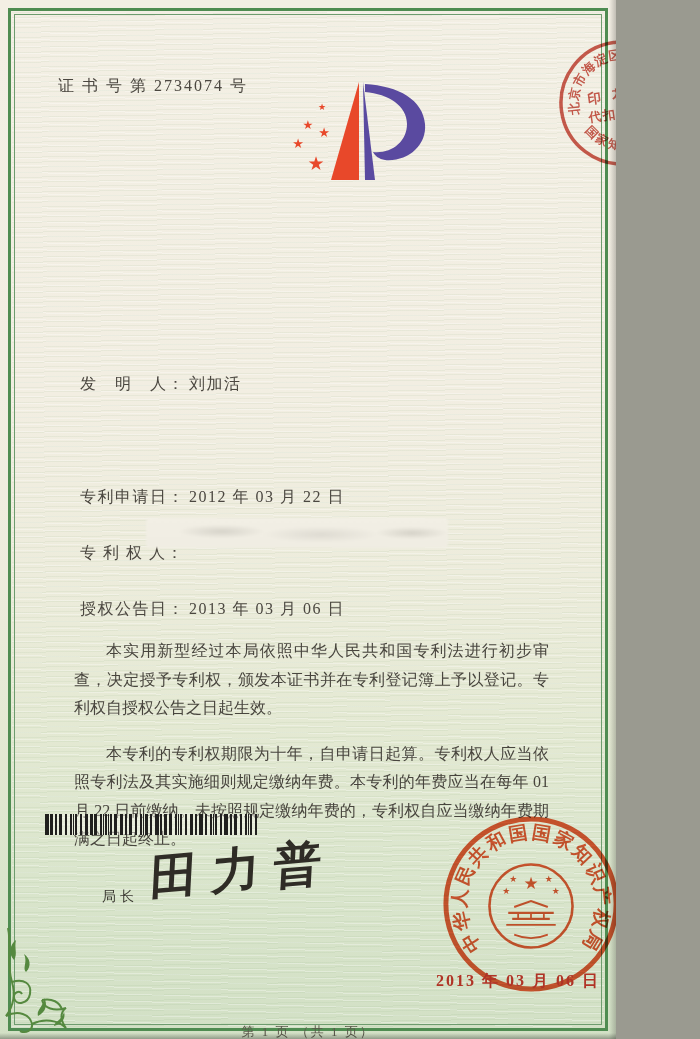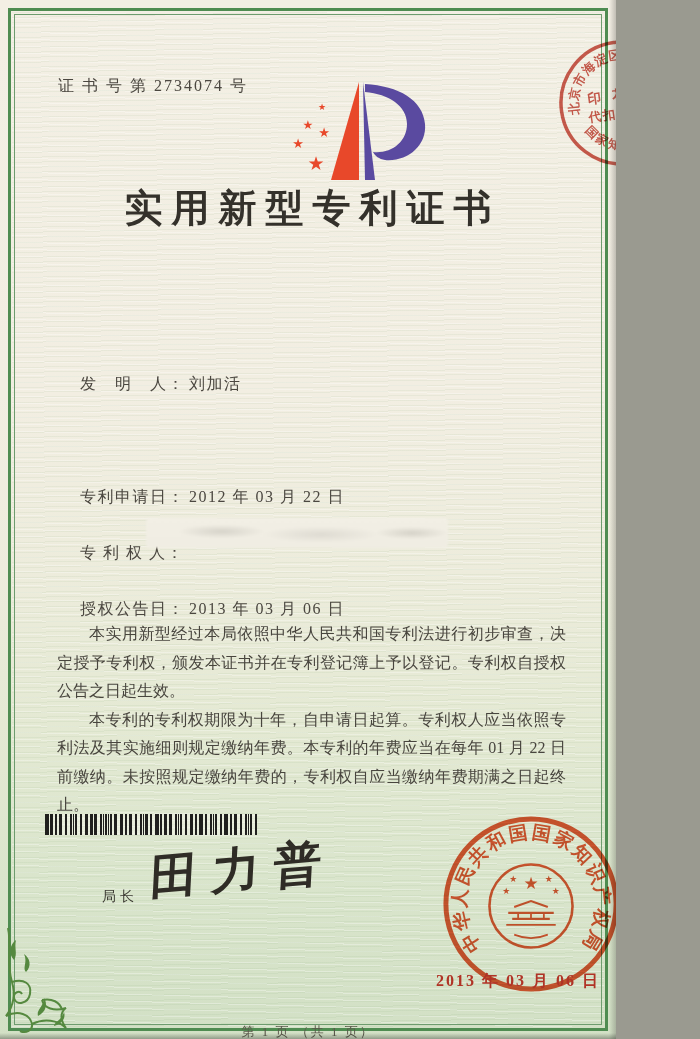--- a/index.html
+++ b/index.html
@@ -27,21 +27,21 @@
   .field-row .val{margin-left:4px;}
   .redact{position:absolute;left:146px;top:518px;width:302px;height:30px;border-radius:4px;filter:blur(1.2px);
     background:
       radial-gradient(ellipse 62px 10px at 25% 45%, rgba(196,193,184,.60), rgba(0,0,0,0) 70%),
       radial-gradient(ellipse 84px 12px at 58% 55%, rgba(206,203,195,.55), rgba(0,0,0,0) 70%),
       radial-gradient(ellipse 52px 9px at 88% 50%, rgba(190,187,177,.55), rgba(0,0,0,0) 70%),
       linear-gradient(#f2efe5,#f0ede3);}
 
   .body-text{position:absolute;left:57px;right:50px;top:620px;font-size:16px;line-height:28.5px;
     text-align:justify;color:#48453e;}
-  .body-text p{margin:0;text-indent:2em;font-family:Liberation Serif, serif;}
+  .body-text p{margin:17px;text-indent:2em;font-family:Liberation Serif, serif;}
 
   .barcode{position:absolute;left:45px;top:814px;width:212px;height:21px;background-color:rgba(250,248,240,.4);
     background-image:
       repeating-linear-gradient(90deg,#20201e 0 2px,rgba(0,0,0,0) 2px 5px),
       repeating-linear-gradient(90deg,#20201e 0 1px,rgba(0,0,0,0) 1px 7px),
       repeating-linear-gradient(90deg,rgba(0,0,0,0) 0 3px,#20201e 3px 4px,rgba(0,0,0,0) 4px 11px);}
   .barcode::before,.barcode::after{content:"";position:absolute;top:0;bottom:0;width:3px;background:#20201e;}
   .barcode::before{left:0}.barcode::after{right:0;width:2px}
 
   .juzhang{position:absolute;left:102px;top:888px;font-size:14px;letter-spacing:4px;color:#3c3a33;}
@@ -91,21 +91,20 @@
         <textPath href="#stArcTop" startOffset="50%" text-anchor="middle">北京市海淀区地方税务局</textPath>
       </text>
       <text x="71" y="67" font-size="13.5" font-weight="bold" text-anchor="middle" letter-spacing="4">印 花 税</text>
       <text x="71" y="85" font-size="12.5" font-weight="bold" text-anchor="middle" letter-spacing="1.5">代扣专用章</text>
       <text font-size="12" font-weight="bold" letter-spacing="2">
         <textPath href="#stArcBot" startOffset="50%" text-anchor="middle">国家知识产权局</textPath>
       </text>
     </g>
   </svg>
 
-  <div class="title">实用新型专利证书</div>
 
   <div class="field-row" style="top:356px">
     <span class="lab">发　明　人：</span><span class="val">刘加活</span>
   </div>
   <div class="field-row" style="top:469px">
     <span class="lab">专利申请日：</span><span class="val">2012 年 03 月 22 日</span>
   </div>
   <div class="field-row" style="top:525px">
     <span class="lab">专 利 权 人：</span><span class="val"></span>
   </div>

